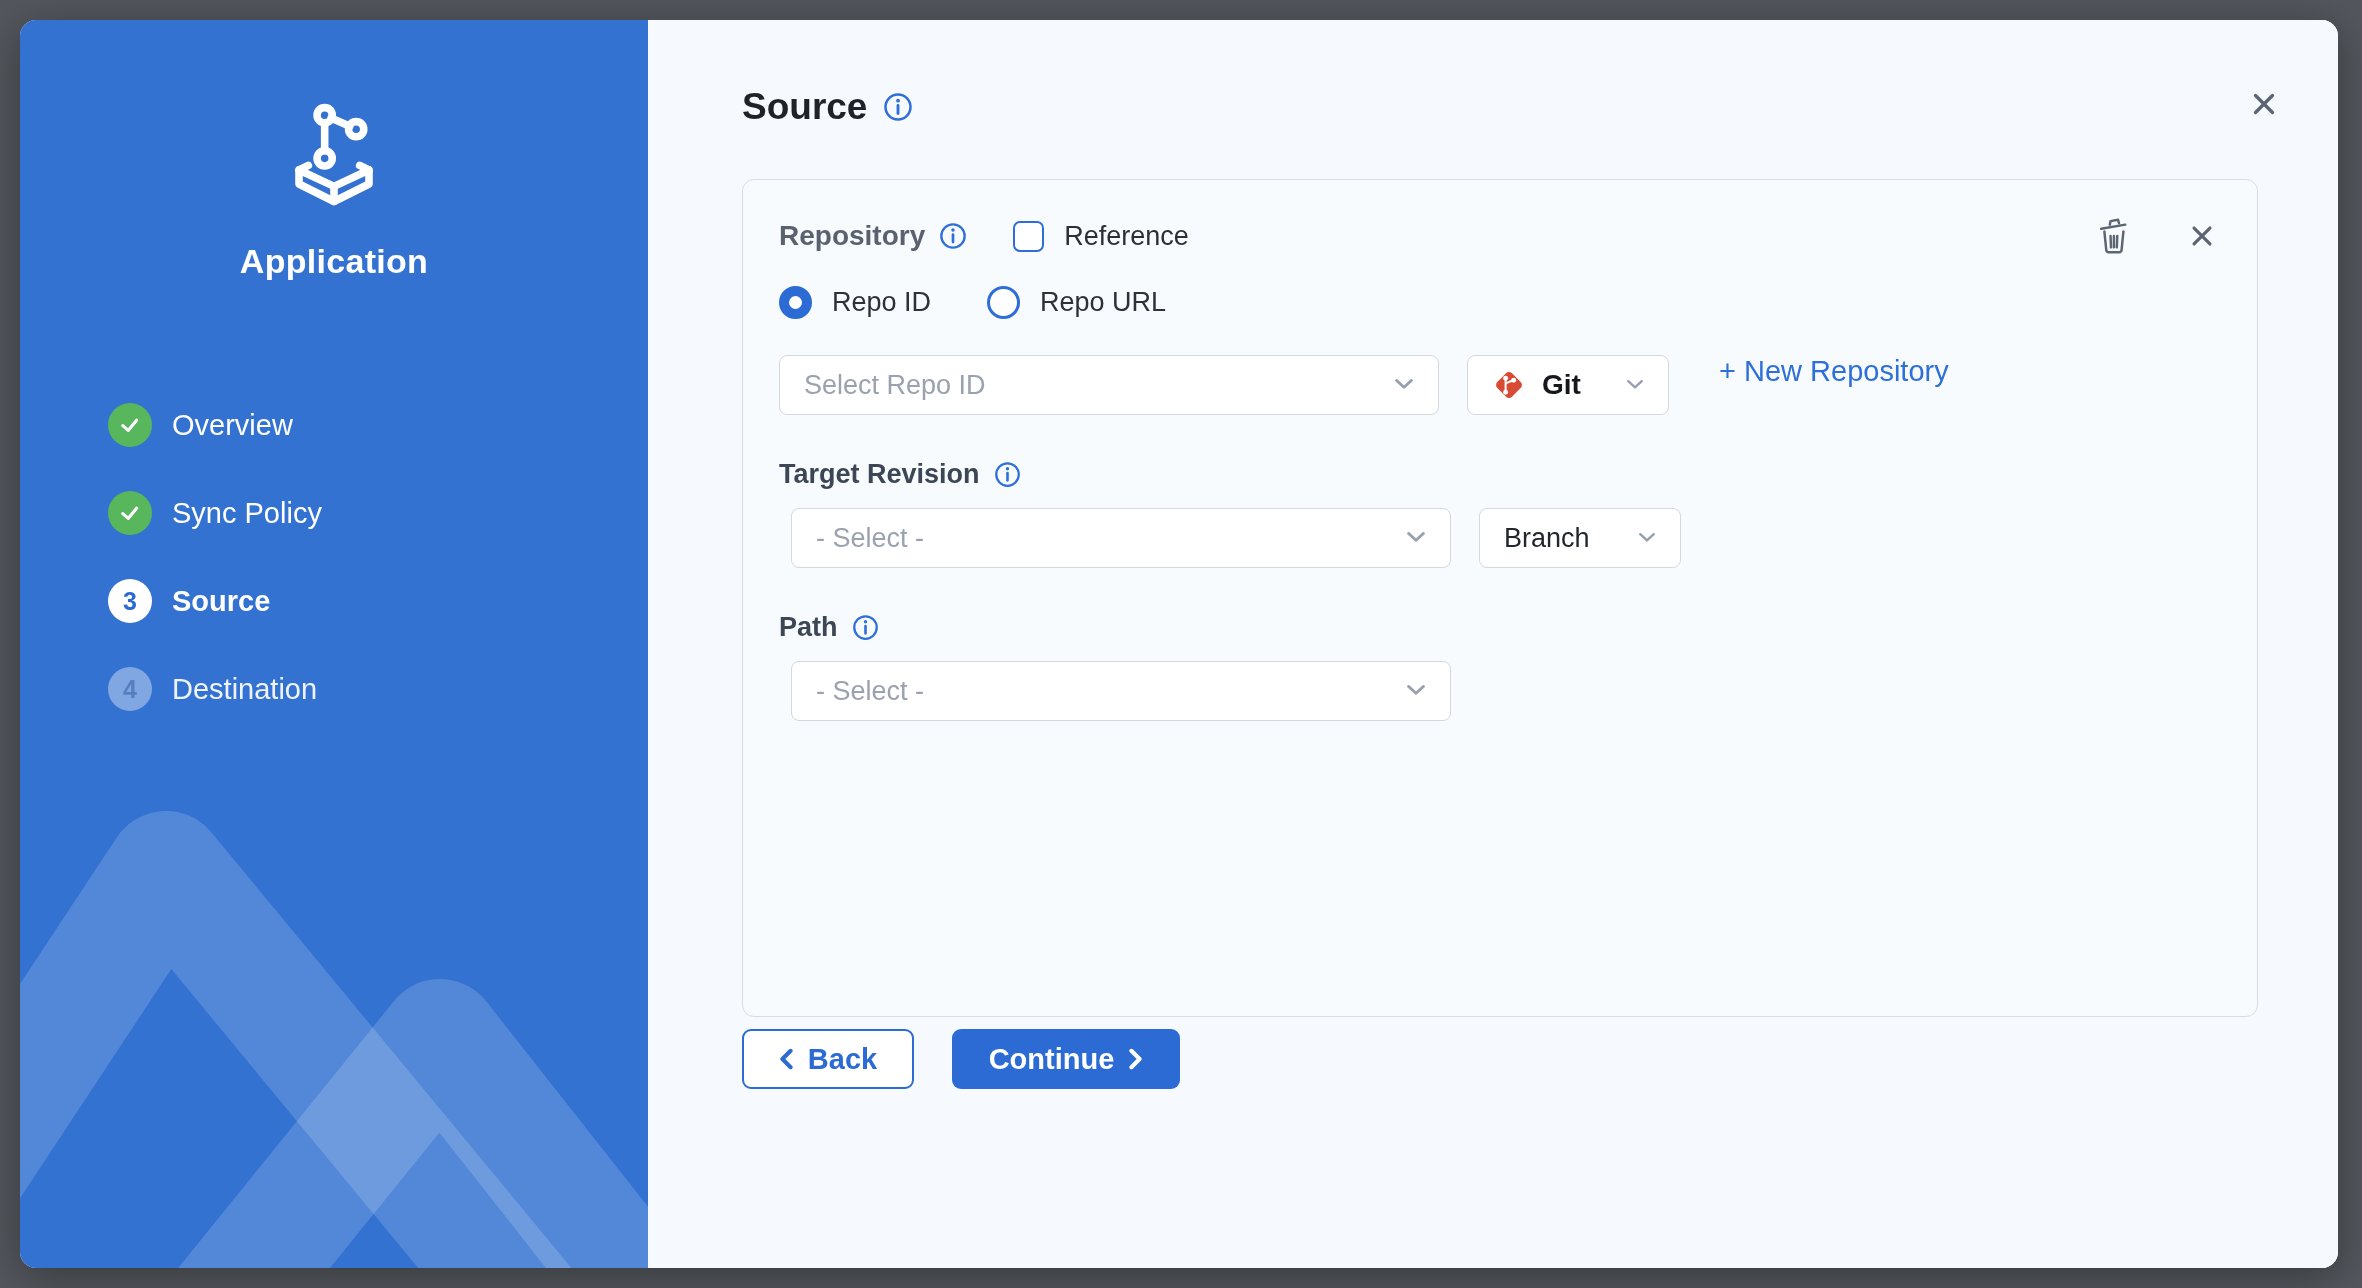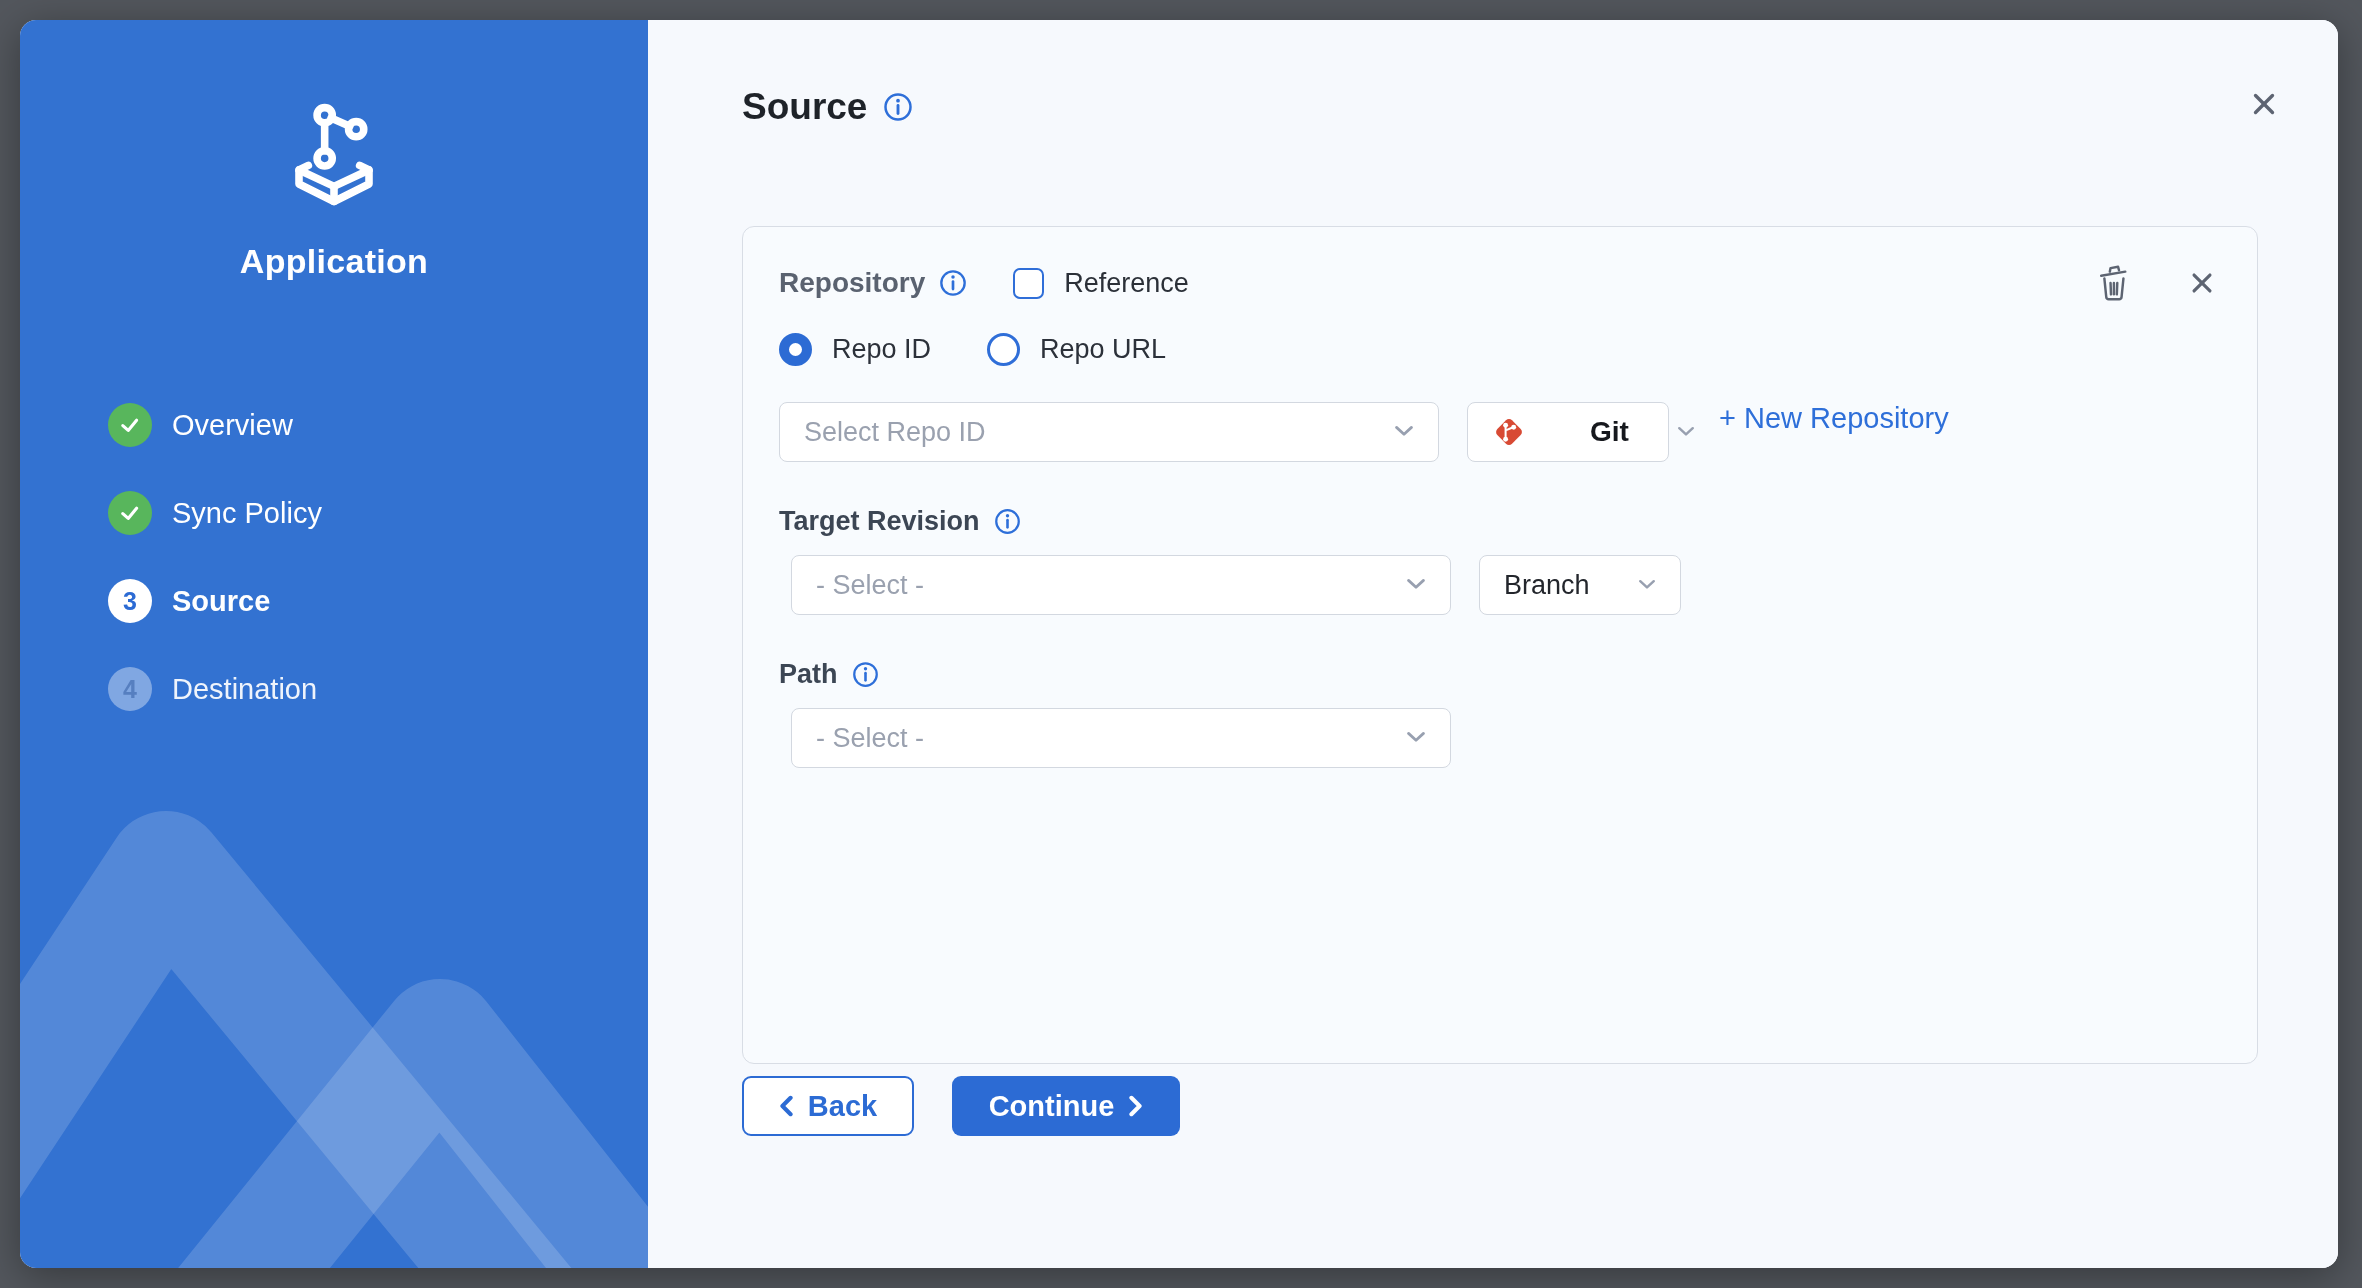--- a/index.html
+++ b/index.html
@@ -56,21 +56,21 @@
   .checkbox {
     width:31px; height:31px; border-radius:7px; flex:0 0 31px;
     display:flex; align-items:center; justify-content:center; cursor:pointer;
   }
   .checkbox.checked { background:#2c6bd4; }
   .checkbox.unchecked { background:#fff; border:2.5px solid #2f6ed8; }
   .check-row-label { font-size:27px; color:#2b3038; }
   .link { color:#2e6fd9; font-size:29px; cursor:pointer; text-decoration:none; }
   
   .card {
-    margin-top:98px;
+    margin-top:51px;
     width:1516px; height:838px;
     background:#f8fbfe;
     border:1.5px solid #d8dde5;
     border-radius:12px;
     padding:36px 40px 0 36px;
   }
   .card-head { display:flex; align-items:center; }
   .card-title { font-size:28px; font-weight:bold; color:#5a6270; margin-right:14px; }
   .card-head .info-icon { margin-right:46px; }
   .card-head-right { margin-left:auto; display:flex; align-items:center; gap:54px; }
@@ -82,21 +82,21 @@
   .radio-label { font-size:27px; color:#2c313a; margin-right:36px; }
   .field-row { display:flex; align-items:flex-start; margin-top:36px; gap:28px; }
   .select {
     height:60px; background:#fff;
     border:1.5px solid #d3d8e0; border-radius:8px;
     display:flex; align-items:center;
     padding:0 24px; cursor:pointer;
   }
   .select .chev { margin-left:auto; }
   .select-wide { width:660px; }
-  .select-small { width:202px;gap:48px; }
+  .select-small { width:202px; }
   .placeholder { font-size:27px; color:#9aa1af; }
   .select-value { font-size:27px; color:#23262c; }
   .git-value { font-size:28px; font-weight:600; color:#16181d; margin-left:16px; }
   .field-label-row { display:flex; align-items:center; gap:14px; margin-top:44px; }
   .field-label { font-size:27px; font-weight:600; color:#3c4654; }
   .sub-row { margin-top:18px;padding-left:12px; }
   
   .footer { display:flex; align-items:center; gap:38px; margin-top:12px; }
   .btn {
     height:60px; border-radius:9px; font-size:29px; font-weight:bold;

